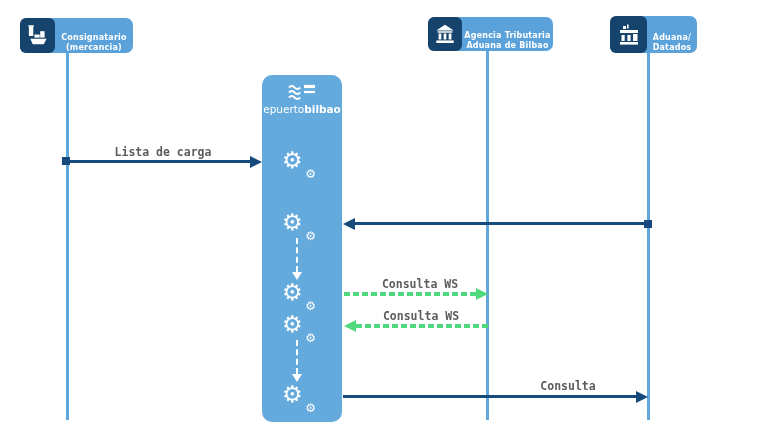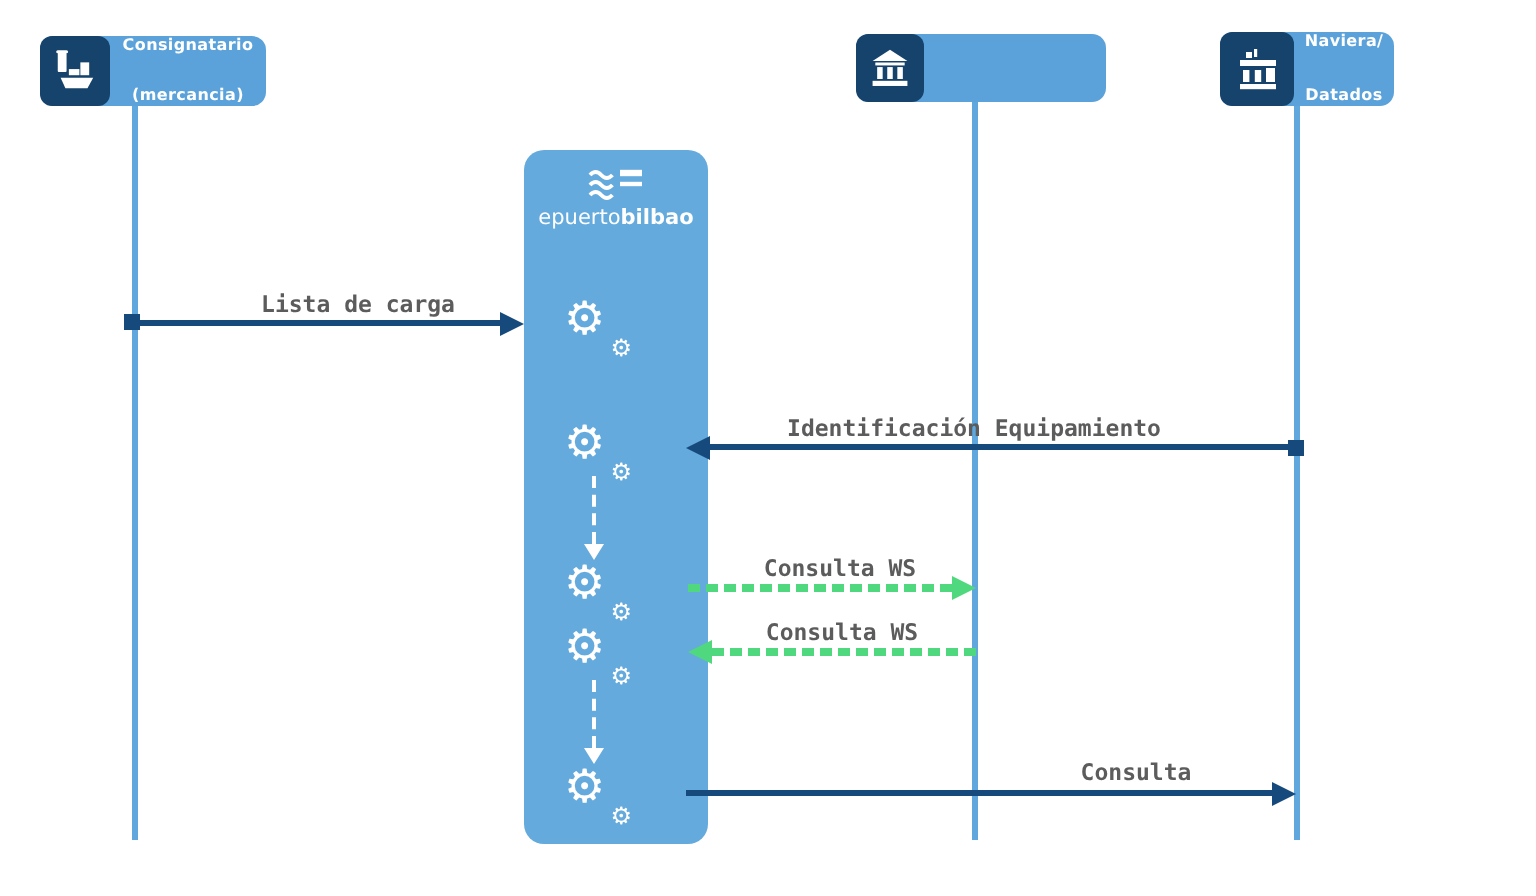--- a/index.html
+++ b/index.html
@@ -5,25 +5,25 @@
   html,body{margin:0;padding:0;background:#fff;}
   .stage{position:relative;width:768px;height:448px;background:#fff;overflow:hidden;
          font-family:"DejaVu Sans",sans-serif;}
 
   
   .lifeline{position:absolute;width:3px;background:#5FA7DC;}
 
   
   .actor{position:absolute;background:#5CA2DA;border-radius:7px;display:flex;align-items:stretch;}
   .actor .tile{background:#16436C;border-radius:6px;display:flex;align-items:center;justify-content:center;flex:0 0 auto;}
-  .actor .lbl{flex:1 1 auto;display:flex;flex-direction:column;justify-content:space-between;text-align:center;
+  .actor .lbl{flex:1 1 auto;display:flex;flex-direction:column;justify-content:flex-end;text-align:center;
               color:#fff;font-weight:bold;font-size:8px;line-height:1.25;letter-spacing:.2px;}
 
   
-  .sysbox{position:absolute;left:262px;top:75px;width:92px;height:347px;background:#65AADD;border-radius:10px;}
+  .sysbox{position:absolute;left:262px;top:75px;width:80px;height:347px;background:#65AADD;border-radius:10px;}
   .syslogo{position:absolute;left:0;top:8px;width:100%;text-align:center;color:#fff;}
   .sysname{font-size:10.5px;line-height:1.1;color:#fff;}
   .sysname .bold{font-weight:bold;}
 
   
   .gear-cluster{position:absolute;width:36px;height:30px;color:#fff;}
   .gear-big{position:absolute;left:0;top:0;font-size:23px;line-height:1;}
   .gear-small{position:absolute;right:2px;bottom:-1px;font-size:12px;line-height:1;}
 
   
@@ -73,36 +73,40 @@
     <div class="tile" style="width:34px;">
       <svg viewBox="0 0 24 24" width="22" height="22" fill="#fff">
         <path d="M12,2 L2.5,8.2 h19 Z"></path>
         <rect x="4" y="9" width="16" height="1.6"></rect>
         <rect x="5" y="11.5" width="3" height="6.5"></rect>
         <rect x="10.5" y="11.5" width="3" height="6.5"></rect>
         <rect x="16" y="11.5" width="3" height="6.5"></rect>
         <rect x="2.5" y="19" width="19" height="2.8"></rect>
       </svg>
     </div>
+    <div class="lbl">
+      <span>Agencia Tributaria</span>
+      <span>Aduana de Bilbao</span>
+    </div>
   </div>
 
   <div class="actor" style="left:610px;top:16px;width:87px;height:37px;">
     <div class="tile" style="width:37px;">
       <svg viewBox="0 0 24 24" width="24" height="24" fill="#fff">
         <rect x="10" y="1.5" width="1.6" height="4"></rect>
         <rect x="6" y="3" width="3" height="3"></rect>
         <rect x="3" y="7" width="18" height="3"></rect>
         <rect x="4.5" y="12" width="3.2" height="6"></rect>
         <rect x="10.4" y="12" width="3.2" height="6"></rect>
         <rect x="16" y="11" width="4.5" height="7"></rect>
         <rect x="3" y="19" width="18" height="2.6"></rect>
       </svg>
     </div>
     <div class="lbl">
-      <span>Naviera/</span>
+      <span>Aduana/</span>
       <span>Datados</span>
     </div>
   </div>
 
   <div class="sysbox">
     <div class="syslogo">
       <svg width="30" height="17" viewBox="0 0 30 17">
         <g stroke="#fff" fill="none">
           <path d="M2,4.5 q2.8,-3 5.6,0 t5.6,0" stroke-width="2"></path>
           <path d="M2,9.5 q2.8,-3 5.6,0 t5.6,0" stroke-width="2"></path>
@@ -137,26 +141,25 @@
   </div>
 
   <div class="vdash" style="left:296px;top:238px;height:34px;"></div>
   <div class="vah" style="left:292px;top:272px;"></div>
   <div class="vdash" style="left:296px;top:340px;height:34px;"></div>
   <div class="vah" style="left:292px;top:374px;"></div>
 
   <div class="sq" style="left:62px;top:157px;"></div>
   <div class="navy-line" style="left:66px;top:160px;width:186px;"></div>
   <div class="ah ah-r" style="left:250px;top:156px;"></div>
-  <div class="msg-label" style="left:163px;top:145px;margin-left:16px;">Lista de carga</div>
+  <div class="msg-label" style="left:163px;top:145px;">Lista de carga</div>
 
   <div class="sq" style="left:644px;top:220px;"></div>
   <div class="navy-line" style="left:355px;top:222px;width:293px;"></div>
   <div class="ah ah-l" style="left:343px;top:218px;"></div>
-  <div class="msg-label" style="left:487px;top:207px;">Identificación Equipamiento</div>
 
   <div class="green-dash" style="left:344px;top:292px;width:132px;"></div>
   <div class="ah ah-r green" style="left:476px;top:288px;"></div>
   <div class="msg-label" style="left:420px;top:277px;">Consulta WS</div>
 
   <div class="green-dash" style="left:356px;top:324px;width:132px;"></div>
   <div class="ah ah-l green" style="left:344px;top:320px;"></div>
   <div class="msg-label" style="left:421px;top:309px;">Consulta WS</div>
 
   <div class="navy-line" style="left:343px;top:395px;width:293px;"></div>

